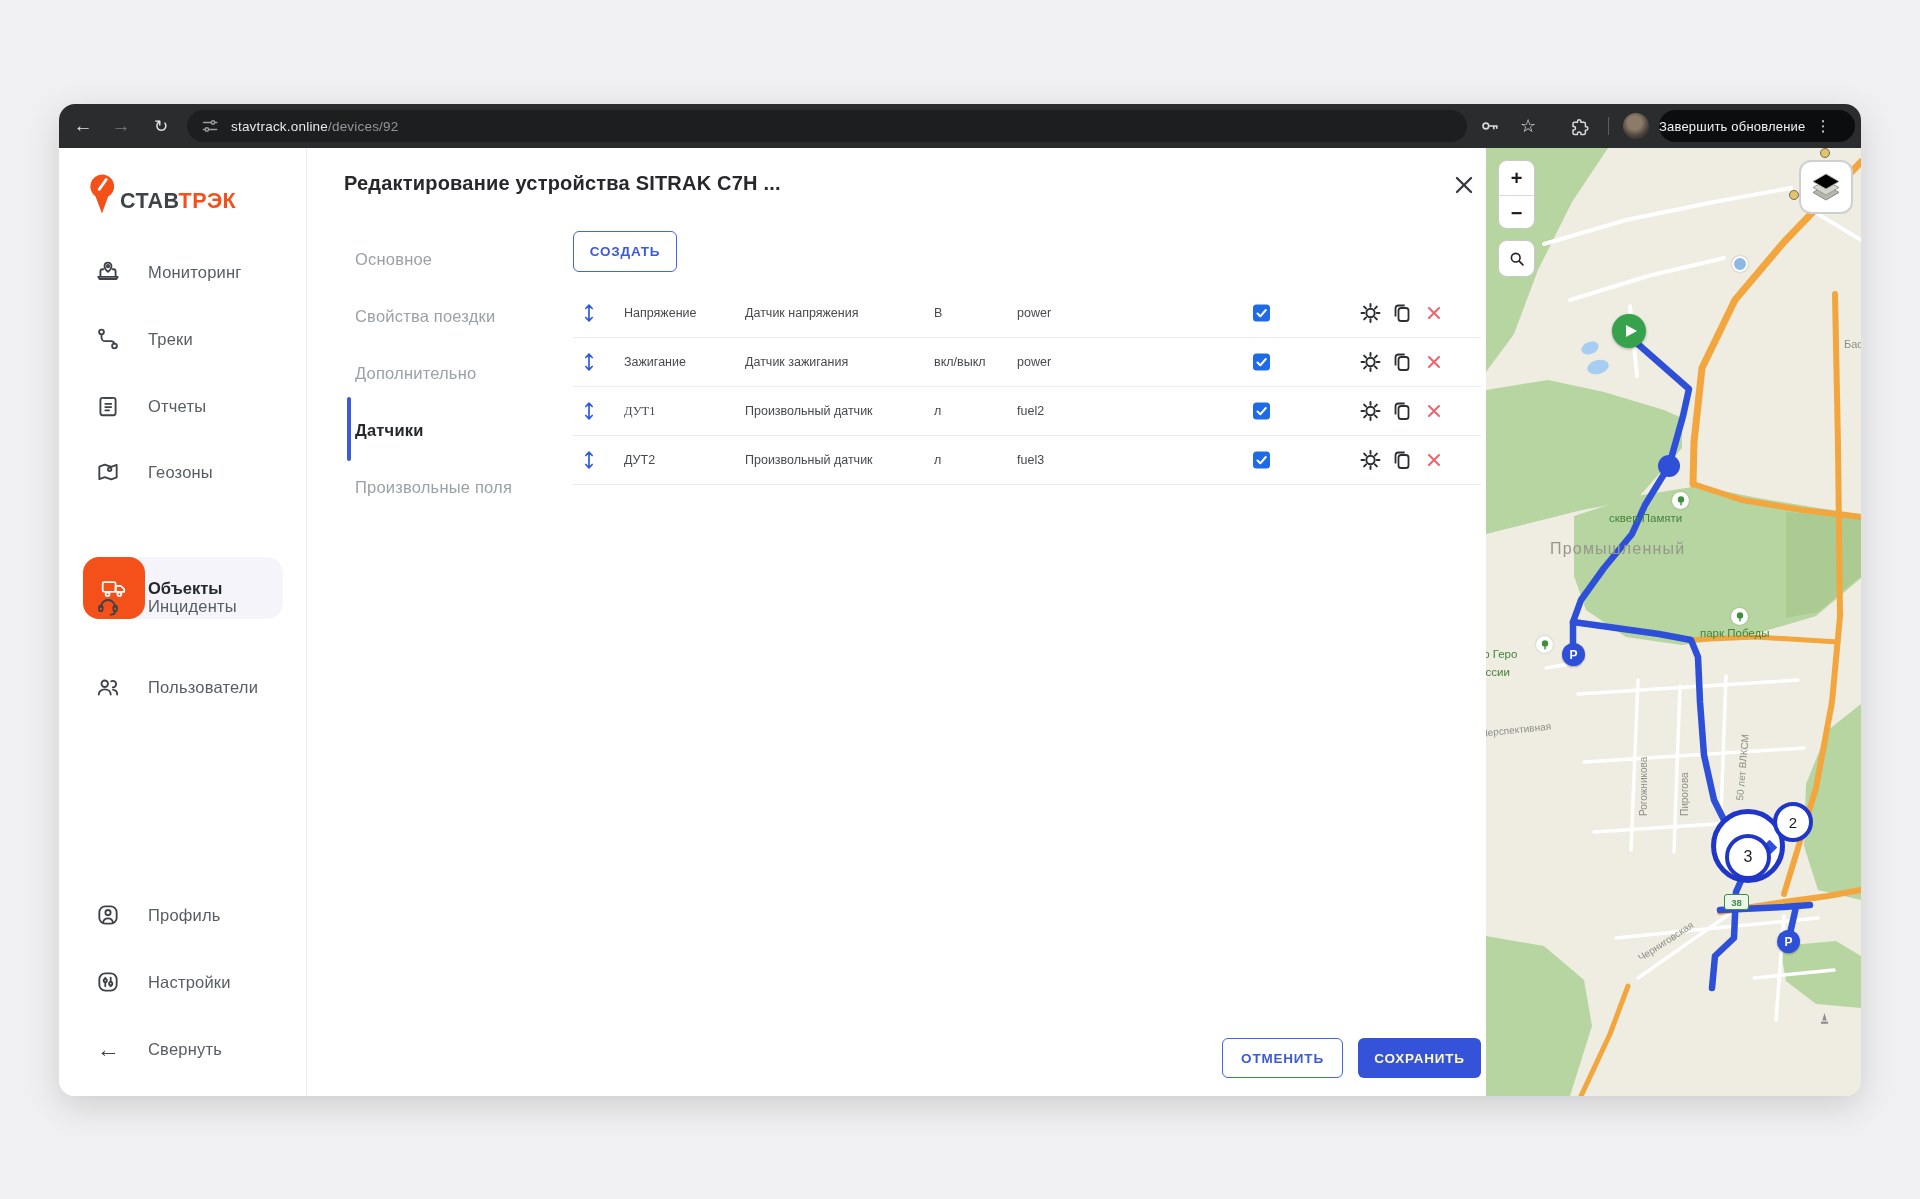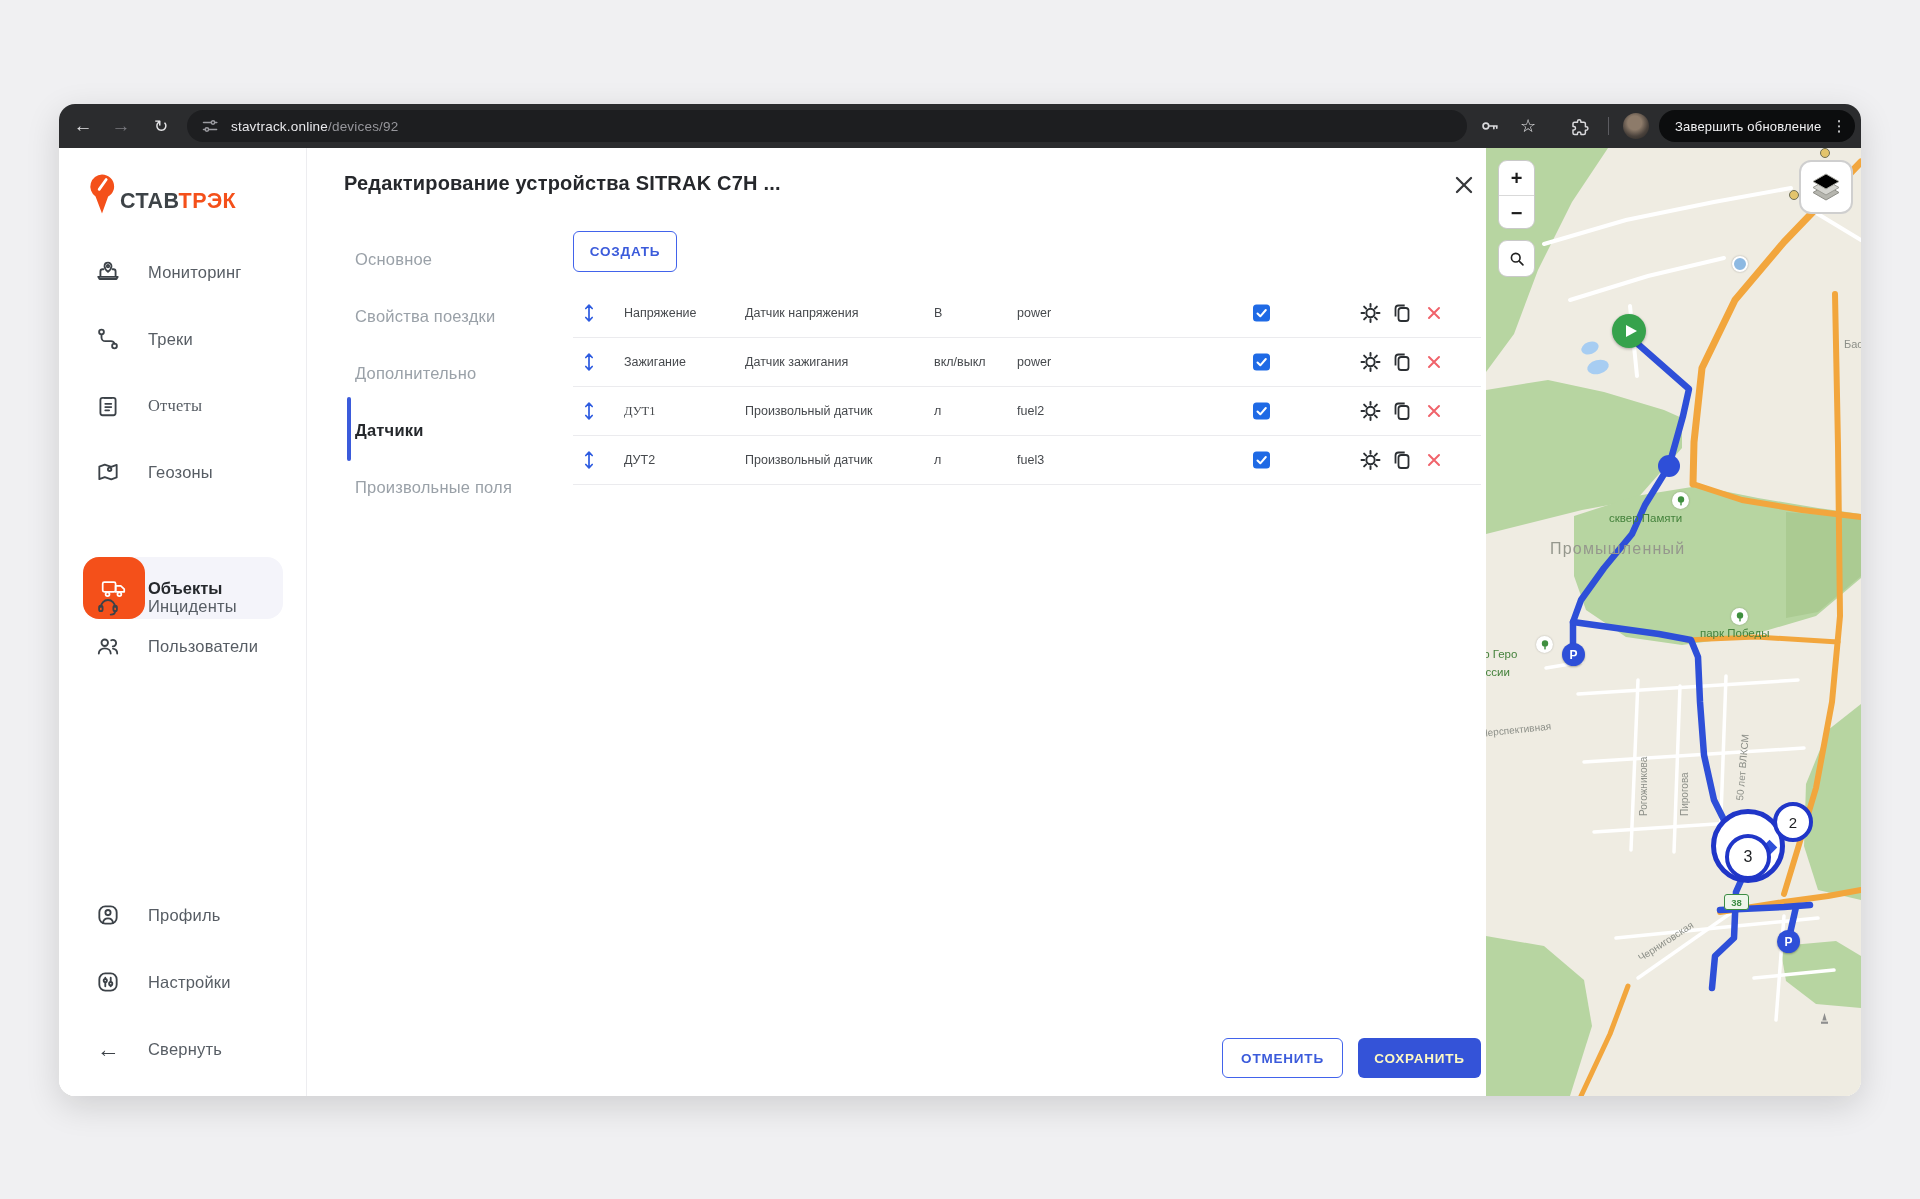--- a/index.html
+++ b/index.html
@@ -19,21 +19,21 @@
   .urlbar { position:absolute; left:128px; top:6px; width:1280px; height:32px; border-radius:16px;
             background:#1d1e20; display:flex; align-items:center; }
   .urlbar .tune { margin-left:14px; display:flex; }
   .url-text { margin-left:12px; font-size:13.5px; letter-spacing:.2px; }
   .url-host { color:#e9e9ec; } .url-path { color:#96969b; }
   .divider-v { position:absolute; left:1549px; top:13px; width:1px; height:18px; background:#5c5c61; }
   .avatar { position:absolute; left:1564px; top:9px; width:26px; height:26px; border-radius:50%;
             background:radial-gradient(circle at 45% 38%, #8d7b6a 0 32%, #4a423c 62%, #232120 100%); }
   .update-pill { position:absolute; left:1600px; top:6px; width:196px; height:32px; border-radius:16px;
                  background:#0c0d0e; color:#f2f2f4; font-size:13px; display:flex; align-items:center; }
-  .update-pill span.lbl { margin-left:16px; letter-spacing:.2px; }
+  .update-pill span.lbl { letter-spacing:.2px; }
   .update-pill .kebab { margin-left:10px; font-size:15px; color:#e8e8ea; }
 
   
   .app { position:absolute; left:0; top:44px; width:1802px; height:948px; background:#fff; }
 
   
   .sidebar { position:absolute; left:0; top:0; width:248px; height:948px; background:#fff; border-right:1px solid #ededf0; }
   .logo { position:absolute; left:29px; top:20px; width:190px; height:48px; display:flex; align-items:flex-end; }
   .logo-text { font-size:21.5px; font-weight:800; letter-spacing:.4px; margin-left:4px; margin-bottom:2px; }
   .logo-text .p1 { color:#3d4347; } .logo-text .p2 { color:#f4501a; }
@@ -185,21 +185,21 @@
           <span class="sb-ico">
             <svg width="26" height="26" viewBox="0 0 24 24" fill="none" stroke="currentColor" stroke-width="1.7" stroke-linecap="round">
               <circle cx="6" cy="5.5" r="2.2"></circle>
                 <circle cx="18" cy="18.5" r="2.2"></circle>
               <path d="M6 7.9v2.6a3.5 3.5 0 0 0 3.5 3.5h5a3.5 3.5 0 0 1 3.5 2.3"></path>
             </svg>
           </span>
           <span class="sb-label">Треки</span>
         </div>
 
-        <div class="sb-item" style="top:232px;font-family:Liberation Serif, serif;">
+        <div class="sb-item" style="top:232px;">
           <span class="sb-ico">
             <svg width="26" height="26" viewBox="0 0 24 24" fill="none" stroke="currentColor" stroke-width="1.7" stroke-linecap="round" stroke-linejoin="round">
               <rect x="5" y="4.5" width="14" height="16" rx="2"></rect>
                 <path d="M9 4.5h6"></path>
               <path d="M9.5 10h5.5M9.5 13h5.5M9.5 16h3.5"></path>
             </svg>
           </span>
           <span class="sb-label">Отчеты</span>
         </div>
 
@@ -230,21 +230,21 @@
             <svg width="26" height="26" viewBox="0 0 24 24" fill="none" stroke="currentColor" stroke-width="1.7" stroke-linecap="round" stroke-linejoin="round">
               <path d="M5.5 13a6.5 6.5 0 0 1 13 0"></path>
               <rect x="3.8" y="11.8" width="3.2" height="5" rx="1.5"></rect>
               <rect x="17" y="11.8" width="3.2" height="5" rx="1.5"></rect>
               <path d="M18.6 16.8c0 2-1.9 3.1-4.1 3.1"></path>
             </svg>
           </span>
           <span class="sb-label">Инциденты</span>
         </div>
 
-        <div class="sb-item" style="top:472px;">
+        <div class="sb-item" style="top:513px;">
           <span class="sb-ico">
             <svg width="26" height="26" viewBox="0 0 24 24" fill="none" stroke="currentColor" stroke-width="1.7" stroke-linecap="round">
               <circle cx="9" cy="9" r="3"></circle>
               <path d="M3.5 19c0-3 2.5-4.8 5.5-4.8s5.5 1.8 5.5 4.8"></path>
               <path d="M15 6.7a3 3 0 1 1 1.4 5.6M16.6 14.5c2.4.4 3.9 2 3.9 4.5"></path>
             </svg>
           </span>
           <span class="sb-label">Пользователи</span>
         </div>
 

